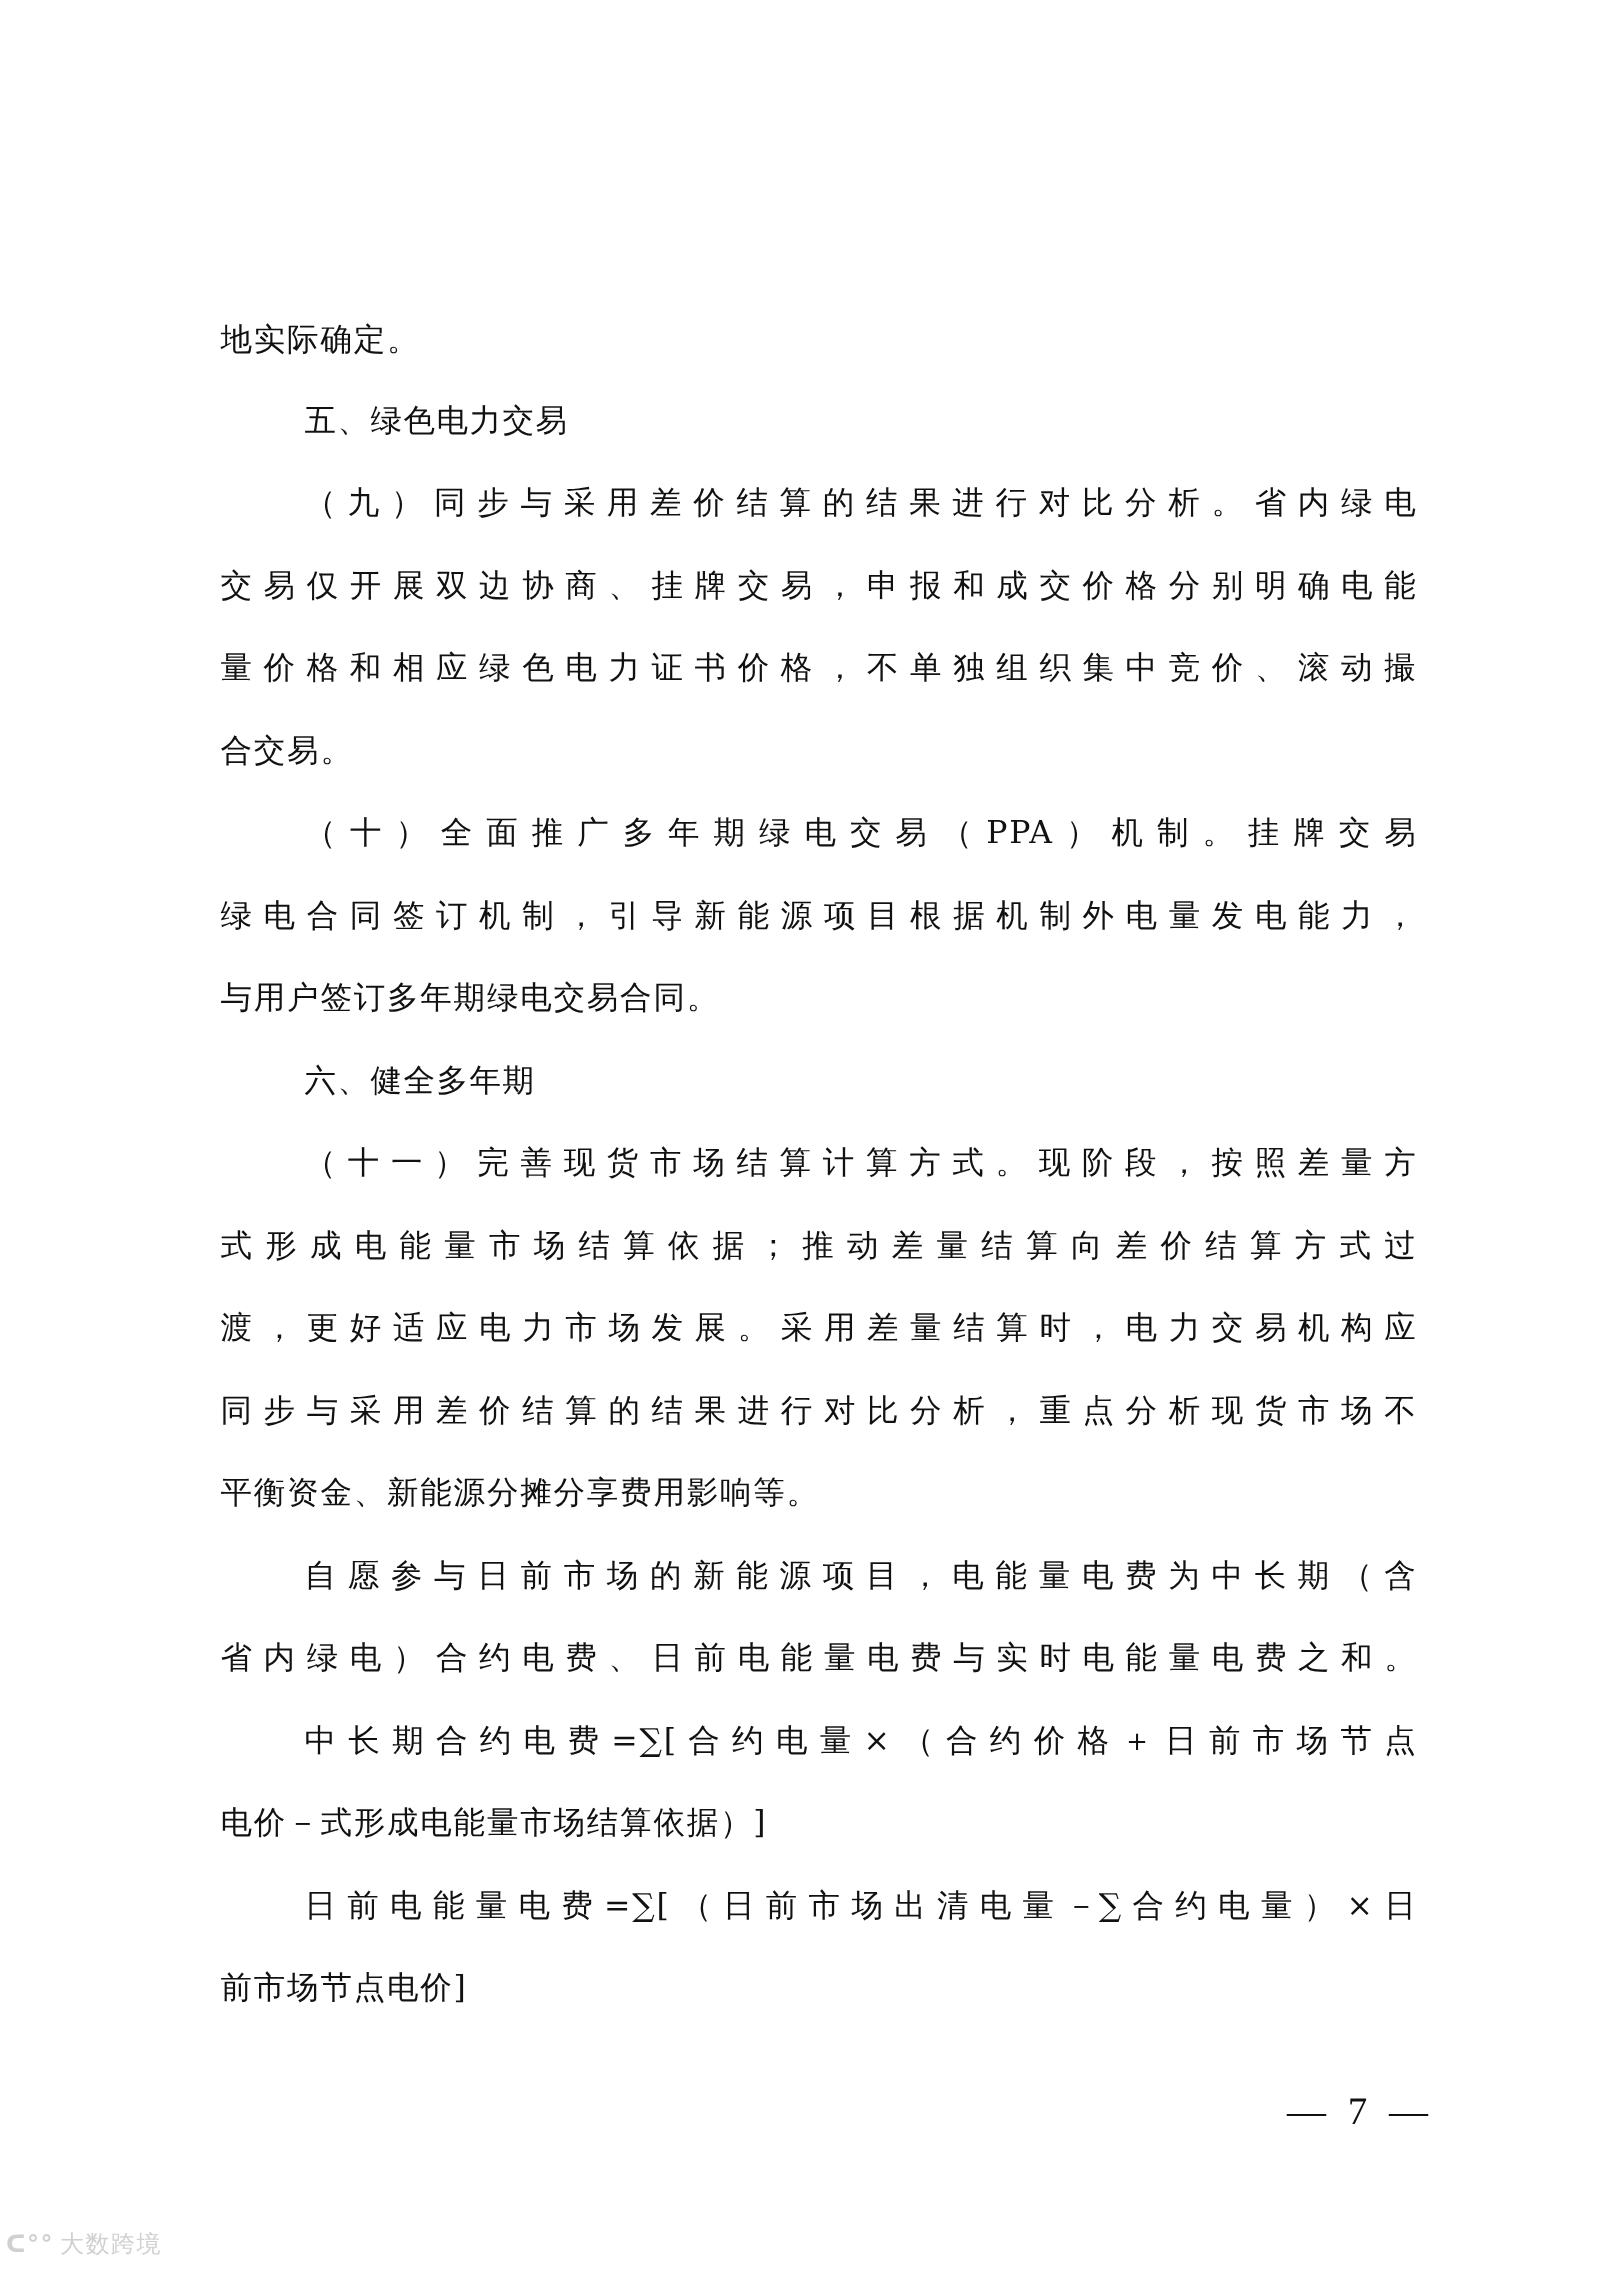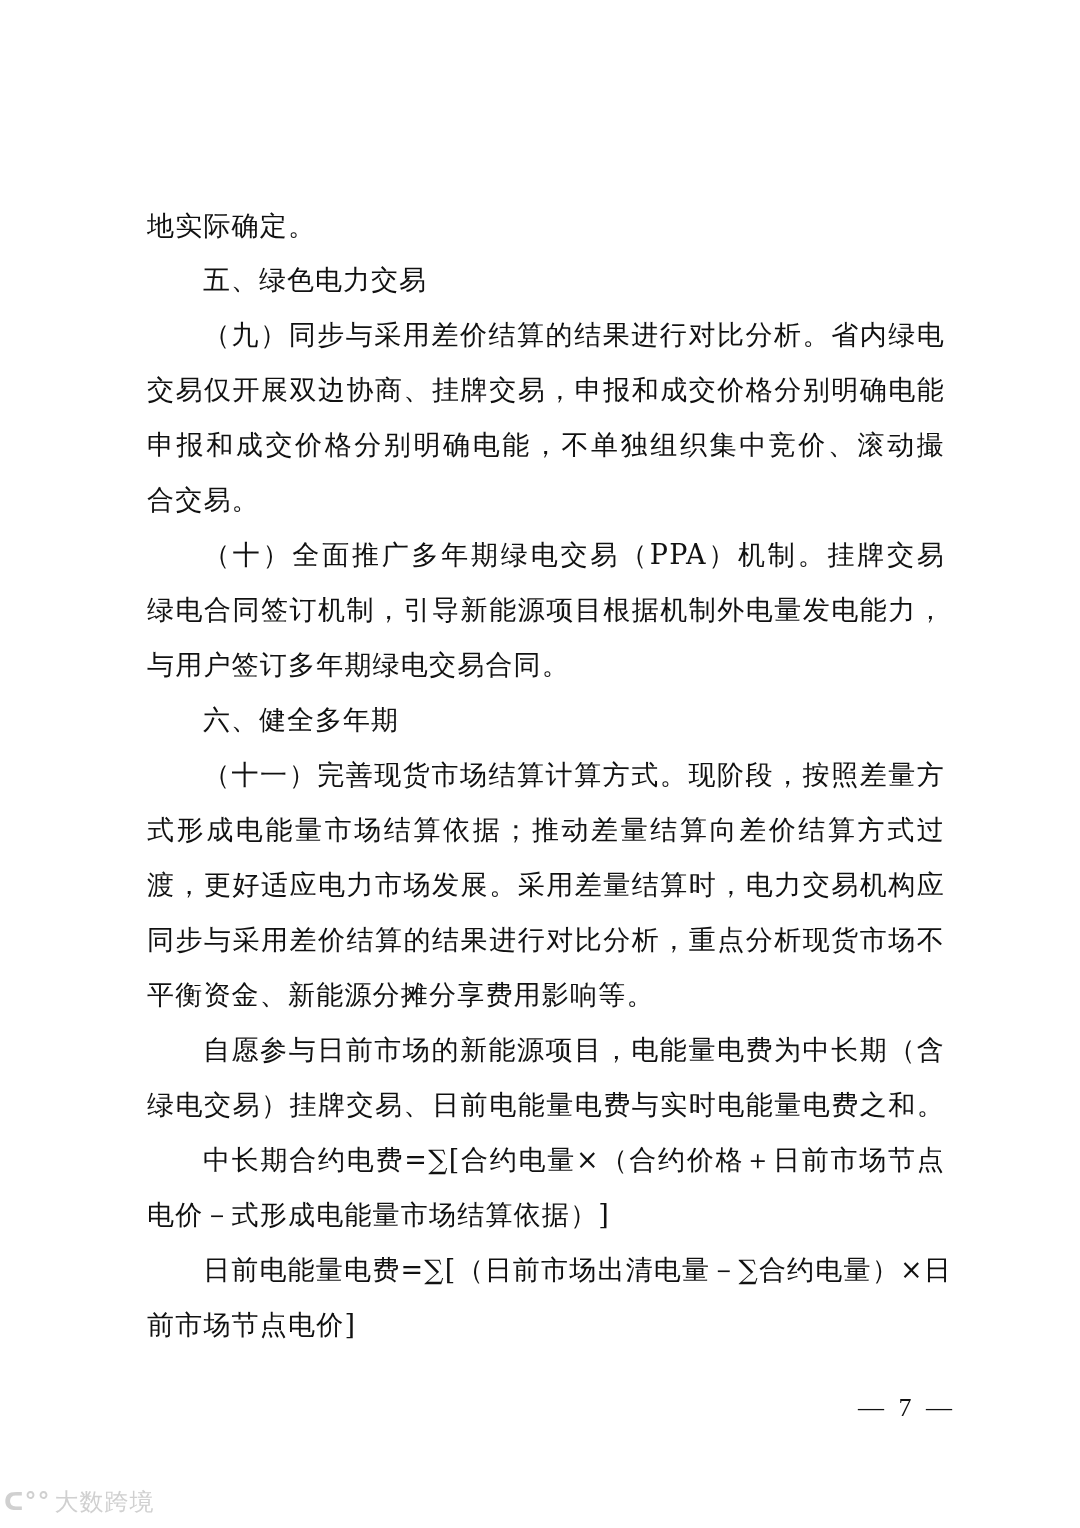--- a/index.html
+++ b/index.html
@@ -1,49 +1,49 @@
 <!DOCTYPE html>
 <html><head>
 <meta charset="utf-8">
 <style>
   html, body { margin: 0; padding: 0; background: #ffffff; }
   body { width: 1080px; height: 1528px; position: relative; overflow: hidden;
          font-family: "DejaVu Serif", "Liberation Serif", serif; color: #111; }
-  .line { position: absolute; left: 147px; width: 798px; font-size: 27px;
+  .line { position: absolute; left: 147px; width: 798px; font-size: 21px;
           line-height: 36px; white-space: nowrap; letter-spacing: 1.2px; text-align: justify; }
   .line.just { text-align-last: justify; }
   .indent { left: 203px; width: 742px; }
   .heading { font-family: "DejaVu Sans", "Liberation Sans", sans-serif; font-weight: normal; letter-spacing: 1px; }
   .pagenum { position: absolute; left: 858px; top: 1393px; font-size: 26px;
              font-family: "Liberation Serif", serif; letter-spacing: 4px; }
-  .watermark { position: absolute; left: 4px; top: 1486px; font-size: 24px; color: #d0d0d0;
+  .watermark { position: absolute; left: 4px; top: 1486px; font-size: 16px; color: #d0d0d0;
                font-family: "DejaVu Sans", sans-serif; letter-spacing: 1px; }
   .wm-logo { display: inline-block; font-weight: bold; margin-right: 4px; }
 </style>
 </head>
 <body>
 
 <div>
   <div class="line" style="top:208px">地实际确定。</div>
   <div class="line indent heading" style="top:262px">五、绿色电力交易</div>
   <div class="line indent just" style="top:317px">（九）同步与采用差价结算的结果进行对比分析。省内绿电</div>
   <div class="line just" style="top:372px">交易仅开展双边协商、挂牌交易，申报和成交价格分别明确电能</div>
-  <div class="line just" style="top:427px">申报和成交价格分别明确电能，不单独组织集中竞价、滚动撮</div>
+  <div class="line just" style="top:427px">量价格和相应绿色电力证书价格，不单独组织集中竞价、滚动撮</div>
   <div class="line" style="top:482px">合交易。</div>
   <div class="line indent just" style="top:537px">（十）全面推广多年期绿电交易（PPA）机制。挂牌交易</div>
   <div class="line just" style="top:592px">绿电合同签订机制，引导新能源项目根据机制外电量发电能力，</div>
   <div class="line" style="top:647px">与用户签订多年期绿电交易合同。</div>
   <div class="line indent heading" style="top:702px">六、健全多年期</div>
   <div class="line indent just" style="top:757px">（十一）完善现货市场结算计算方式。现阶段，按照差量方</div>
   <div class="line just" style="top:812px">式形成电能量市场结算依据；推动差量结算向差价结算方式过</div>
   <div class="line just" style="top:867px">渡，更好适应电力市场发展。采用差量结算时，电力交易机构应</div>
   <div class="line just" style="top:922px">同步与采用差价结算的结果进行对比分析，重点分析现货市场不</div>
   <div class="line" style="top:977px">平衡资金、新能源分摊分享费用影响等。</div>
   <div class="line indent just" style="top:1032px">自愿参与日前市场的新能源项目，电能量电费为中长期（含</div>
-  <div class="line just" style="top:1087px">绿电交易）挂牌交易、日前电能量电费与实时电能量电费之和。</div>
+  <div class="line just" style="top:1087px">省内绿电）合约电费、日前电能量电费与实时电能量电费之和。</div>
   <div class="line indent just" style="top:1142px">中长期合约电费=∑[合约电量×（合约价格＋日前市场节点</div>
   <div class="line" style="top:1197px">电价－式形成电能量市场结算依据）]</div>
   <div class="line indent just" style="top:1252px">日前电能量电费=∑[（日前市场出清电量－∑合约电量）×日</div>
   <div class="line" style="top:1307px">前市场节点电价]</div>
 
   <div class="pagenum">— 7 —</div>
 </div>
 
 <div class="watermark">
   <span class="wm-logo">ᑕ°°</span><span>大数跨境</span>

